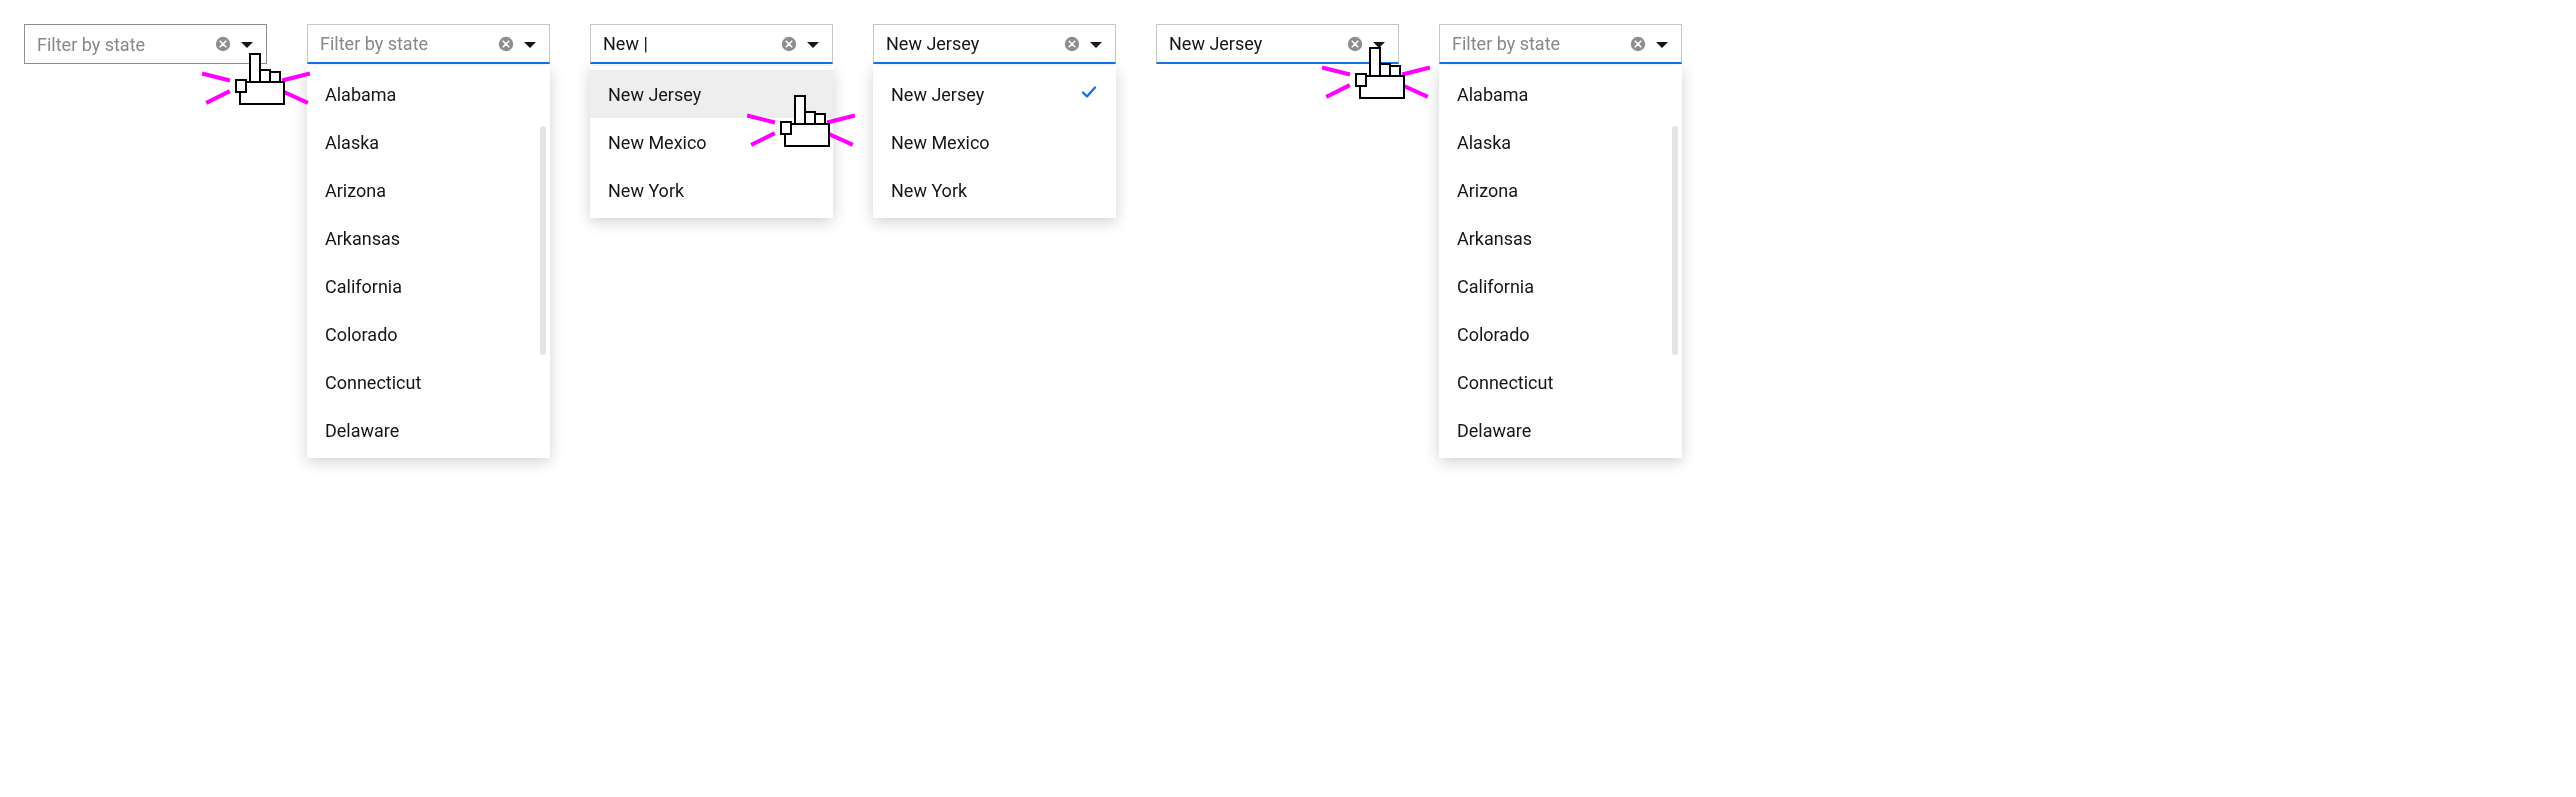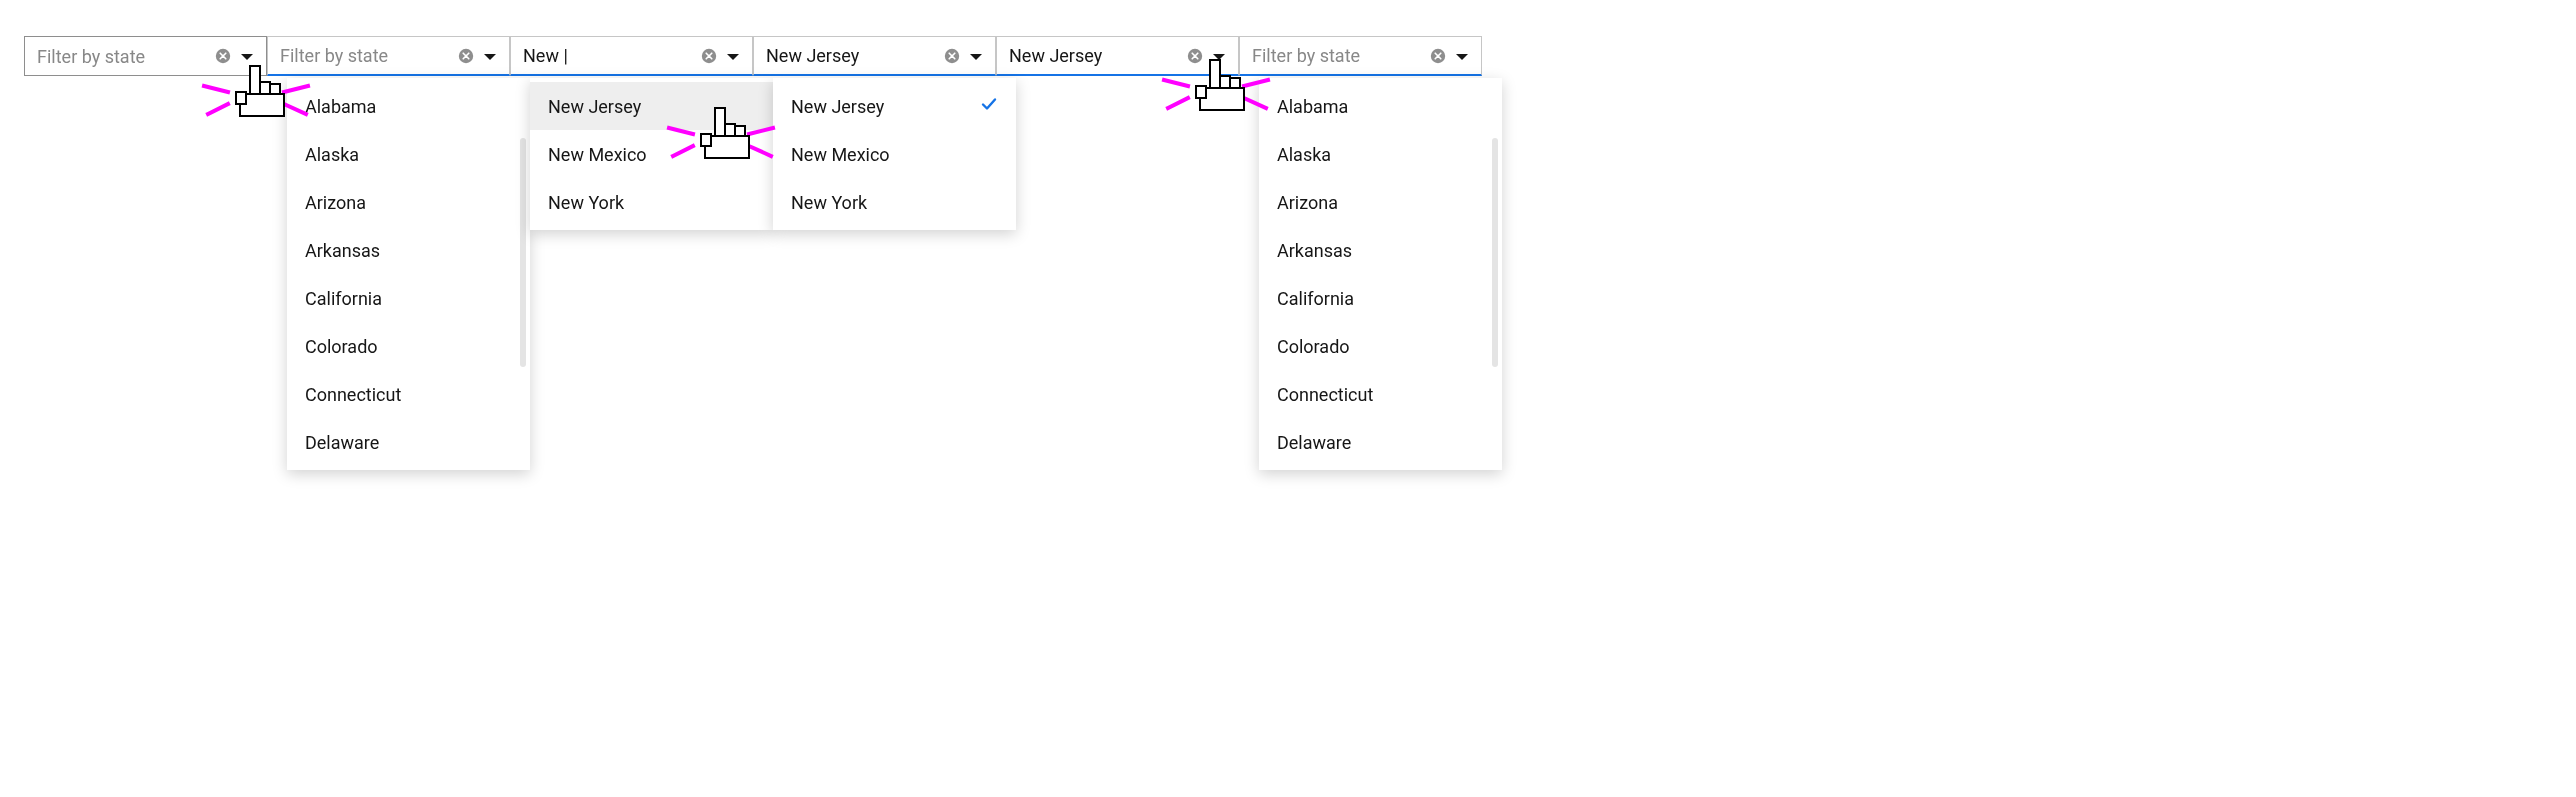--- a/index.html
+++ b/index.html
@@ -1,22 +1,23 @@
 <!DOCTYPE html>
 <html><head>
 <meta charset="utf-8">
 <style>
   * { box-sizing: border-box; margin: 0; padding: 0; }
   html, body { font-family: -apple-system, BlinkMacSystemFont, "Segoe UI", Roboto, Helvetica, Arial, sans-serif; background: #fff; }
   .stage {
     position: relative;
     width: 2212px;
     height: 798px;
-    padding: 36px 24px;
+    padding: 24px 24px;
     display: flex;
+    gap: 40px;
     align-items: flex-start;
   }
   .combo {
     position: relative;
     width: 243px;
     flex: 0 0 auto;
   }
   .field {
     display: flex;
     align-items: center;
@@ -50,21 +51,20 @@
     color: #161616;
   }
   .dropdown {
     position: absolute;
     top: 42px; left: 0;
     width: 243px;
     background: #fff;
     box-shadow: 0 4px 14px rgba(0,0,0,0.18);
     z-index: 5;
     padding: 4px 0;
-    margin-left: 20px;
   }
   .dropdown .scroll {
     position: absolute;
     right: 4px; top: 60px;
     width: 6px;
     height: 229px;
     background: #e4e4e4;
     border-radius: 3px;
   }
   .option {

